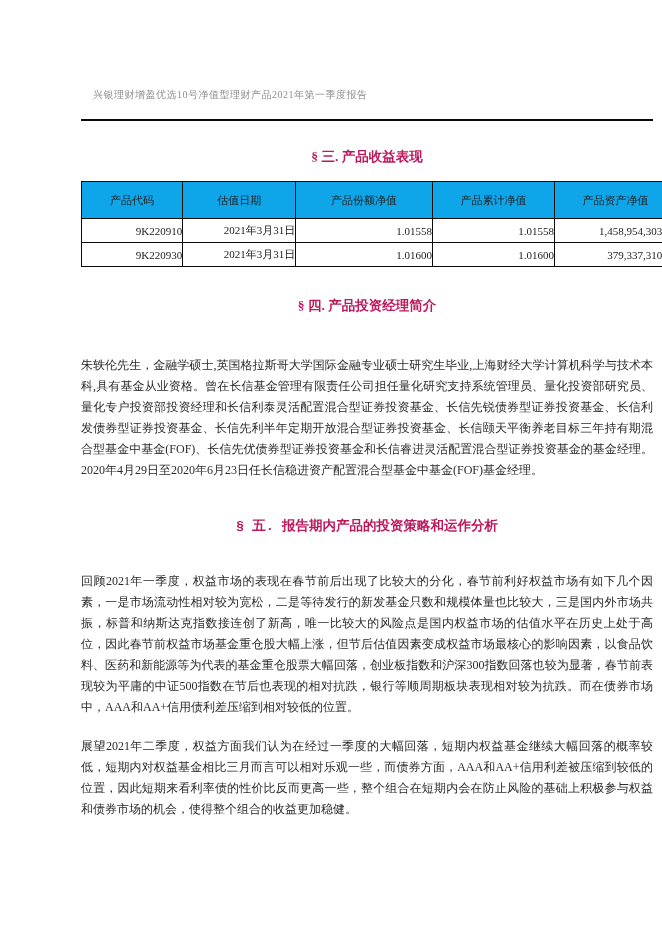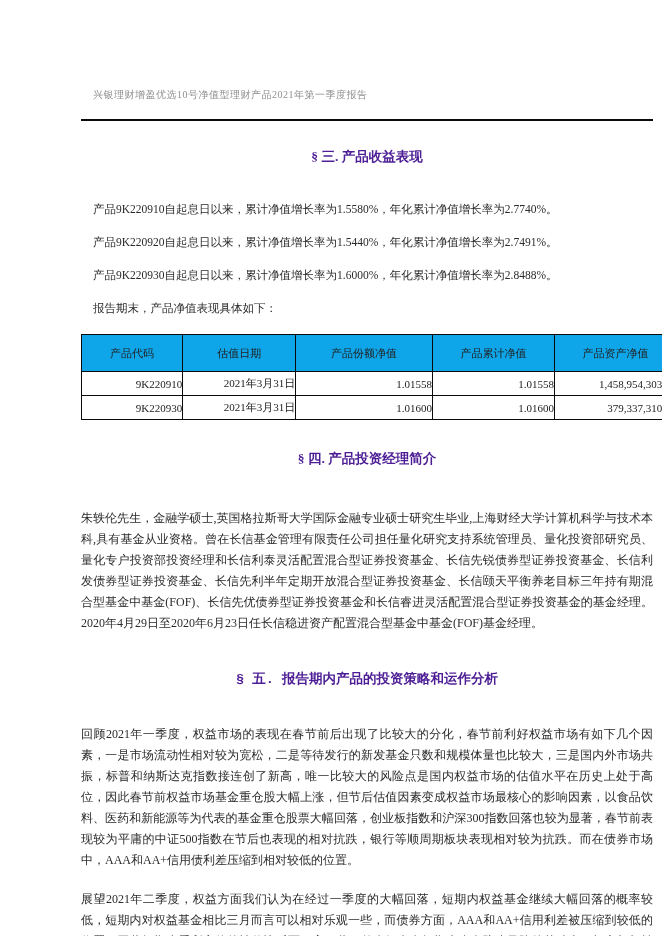--- a/index.html
+++ b/index.html
@@ -23,21 +23,21 @@
   }
   .doc-header-text {
     font-size: 10px;
     color: #8f8f8f;
     letter-spacing: 0.5px;
   }
   .section-title {
     text-align: center;
     font-weight: bold;
     font-size: 13.5px;
-    color: #4c1d95;
+    color: #be185d;
   }
   .title-3 { margin-top: 27px; }
   .title-4 { margin-top: 30px; }
   .title-5 { margin-top: 36px; font-family: Liberation Mono, monospace; }
   .intro {
     margin-top: 33px;
     font-size: 11.5px;
     line-height: 21px;
     color: #2a2a2a;
   }
@@ -80,26 +80,20 @@
 <body>
 
 <div class="page">
 
   <div class="doc-header">
     <div class="doc-header-text">兴银理财增盈优选10号净值型理财产品2021年第一季度报告</div>
   </div>
 
   <div class="section-title title-3">§  三.  产品收益表现</div>
 
-  <div class="intro">
-    <div class="intro-line">产品9K220910自起息日以来，累计净值增长率为1.5580%，年化累计净值增长率为2.7740%。</div>
-    <div class="intro-line">产品9K220920自起息日以来，累计净值增长率为1.5440%，年化累计净值增长率为2.7491%。</div>
-    <div class="intro-line">产品9K220930自起息日以来，累计净值增长率为1.6000%，年化累计净值增长率为2.8488%。</div>
-    <div class="intro-line">报告期末，产品净值表现具体如下：</div>
-  </div>
 
   <table class="nav-table">
     <colgroup>
       <col class="col-1">
         <col class="col-2">
         <col class="col-3">
         <col class="col-4">
         <col class="col-5">
     </colgroup>
     <thead>

